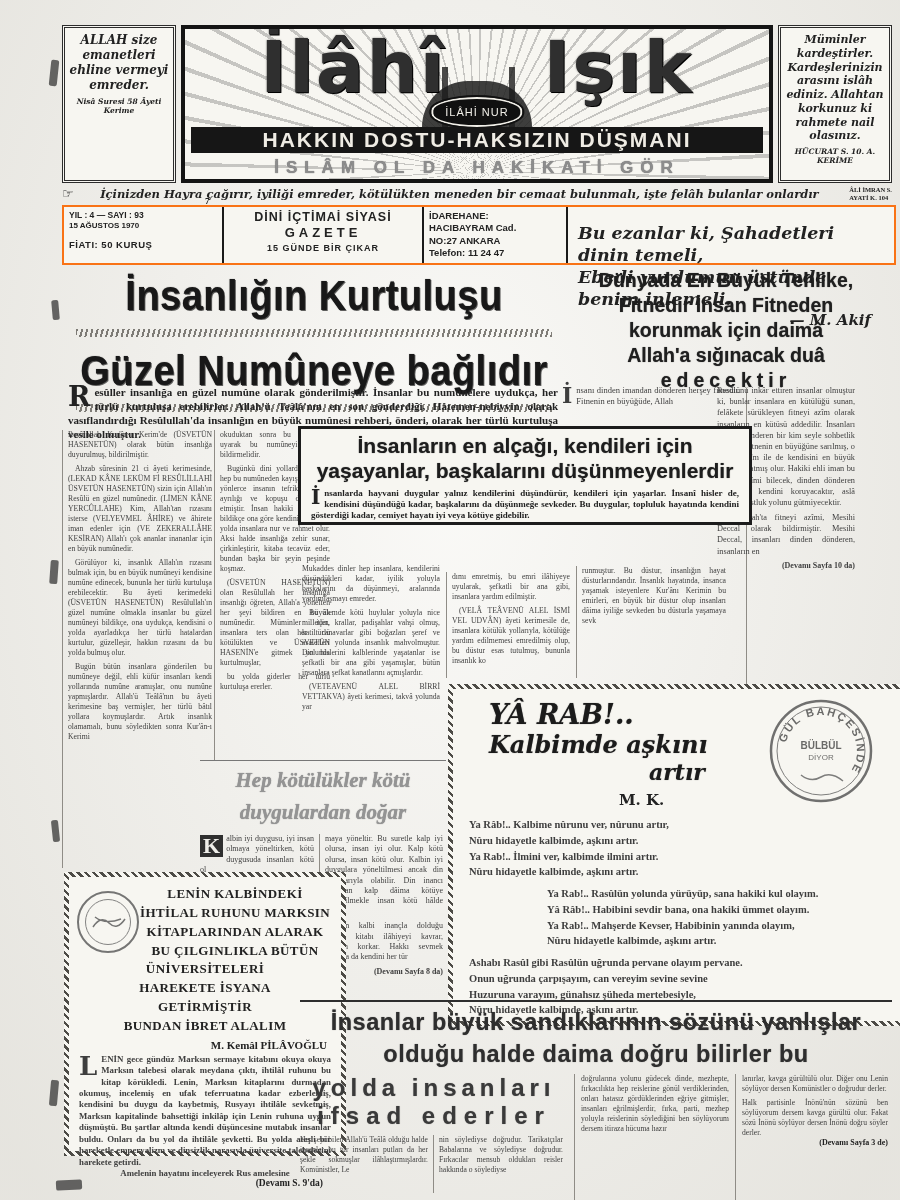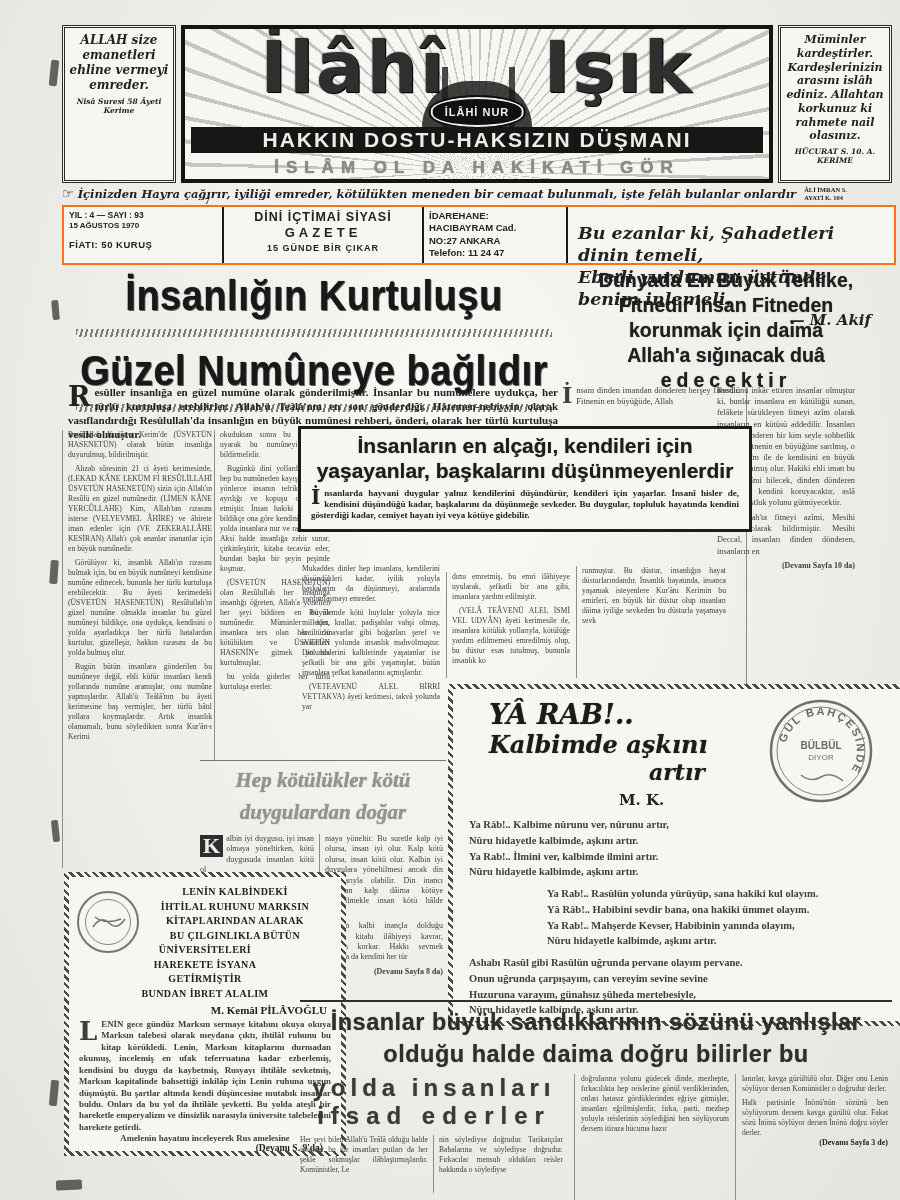--- a/index.html
+++ b/index.html
@@ -1,41 +1,41 @@
 <!DOCTYPE html>
 <html><head>
 <meta charset="utf-8">
 <style>
   html,body{margin:0;padding:0;background:#d8d6d0;}
   .page{position:relative;width:900px;height:1200px;background:#f5f4ef;overflow:hidden;
         font-family:"Liberation Serif",serif;color:#222;}
   .page::before{content:"";position:absolute;inset:0;pointer-events:none;
         background:radial-gradient(ellipse at 50% 40%, rgba(255,255,255,.5), rgba(120,115,105,.12) 95%);}
-  .abs{position:absolute;}
+  .abs{position:absolute;justify-content:space-between;}
   .scan{filter:blur(.3px) contrast(.95);color:#3b3b3b;}
   .just{text-align:justify;text-justify:inter-word;}
   
   .quote-box{border:3px double #2c2c2c;background:#f7f6f1;padding:5px 4px;text-align:center;
         font-family:"DejaVu Serif",serif;font-style:italic;font-weight:bold;}
   .quote-box .qtext{font-size:12px;line-height:1.25;}
   .quote-box .qsrc{font-size:7.5px;margin-top:4px;line-height:1.2;font-style:italic;}
   .logo-box{border:4px solid #141414;position:relative;background:
         repeating-conic-gradient(from -80deg at 50% 95%, rgba(70,70,70,.28) 0deg .8deg, rgba(0,0,0,0) .8deg 4.5deg),#f7f6f1;
         overflow:hidden;}
   .np-title{position:absolute;top:2px;left:0;right:0;text-align:center;
         font-family:"DejaVu Sans",sans-serif;font-weight:bold;font-size:72px;line-height:1;
         letter-spacing:2px;word-spacing:70px;color:#2f2f2f;
         text-shadow:1px 1px 0 #000,0 0 2px rgba(0,0,0,.5);}
   .dome{position:absolute;left:50%;transform:translateX(-50%);bottom:52px;width:110px;height:46px;
         background:#1d1d1d;border-radius:55px 55px 0 0;opacity:.85;}
   .minaret{position:absolute;bottom:52px;width:6px;height:60px;background:#1d1d1d;opacity:.8;}
   .medallion{position:absolute;left:50%;top:68px;transform:translateX(-50%);
         background:#101010;color:#f1efe8;border:2px solid #f1efe8;outline:2px solid #101010;
         border-radius:50%/45%;padding:7px 12px;font-family:"Liberation Sans",sans-serif;
-        font-weight:bold;font-size:11px;letter-spacing:1px;white-space:nowrap;}
+        font-weight:normal;font-size:11px;letter-spacing:1px;white-space:nowrap;}
   .banner{position:absolute;left:6px;right:6px;bottom:26px;background:#161616;color:#efece4;
         text-align:center;font-family:"Liberation Sans",sans-serif;font-weight:bold;
         font-size:21px;letter-spacing:2px;padding:1px 0;}
   .subbanner{position:absolute;left:0;right:0;bottom:1px;text-align:center;
         font-family:"Liberation Sans",sans-serif;font-weight:bold;font-size:17px;
         letter-spacing:7px;color:#8d8d8d;text-shadow:0 0 1px #555;}
   .hadith{font-family:"DejaVu Serif",serif;font-style:italic;font-weight:bold;font-size:11.5px;
         white-space:nowrap;}
   .hadith-ref{font-size:6.5px;font-weight:bold;line-height:1.15;font-style:normal;}
   
@@ -62,32 +62,32 @@
         color:#1f1f1f;text-align:center;line-height:1.28;text-shadow:0 0 1px rgba(0,0,0,.6);}
   .leadp{font-size:11px;font-weight:bold;line-height:1.28;}
   .dropcap{float:left;font-weight:bold;font-family:"DejaVu Serif",serif;font-size:27px;
         line-height:.85;margin:1px 4px 0 0;}
   
   .colp{font-size:7.7px;line-height:1.3;}
   .colp p{margin:0 0 4px 0;text-indent:7px;}
   .colp p.ni{text-indent:0;}
   .vrule{width:0;border-left:1px solid #8f8c86;}
   
-  .center-box{border:3px solid #1c1c1c;background:#f7f6f1;padding:5px 10px 8px 10px;}
+  .center-box{border:3px solid #1c1c1c;background:#f7f6f1;padding:5px 10px 1px 10px;}
   .cb-head{font-family:"Liberation Sans",sans-serif;font-weight:800;font-size:21px;line-height:1.18;
         text-align:center;color:#1d1d1d;text-shadow:0 0 1px rgba(0,0,0,.55);}
   .cb-lead{font-size:9px;font-weight:bold;line-height:1.25;margin-top:4px;}
   .zig{border:5px solid;border-image:repeating-linear-gradient(45deg,#4d4b46 0 2.5px,rgba(0,0,0,0) 2.5px 5.5px) 5;
         background:#f7f6f1;}
   .yr-title{font-family:"DejaVu Serif",serif;font-style:italic;font-weight:bold;color:#1b1b1b;
         text-shadow:0 0 1px rgba(0,0,0,.5);}
   .poem{font-size:10.5px;font-weight:bold;line-height:1.5;}
   .gray-head{font-family:"Liberation Serif",serif;font-style:italic;font-weight:bold;font-size:21px;
         color:#949494;text-align:center;line-height:1.5;text-shadow:0 0 1px #7c7c7c;}
-  .lenin-head{font-family:"Liberation Serif",serif;font-weight:bold;font-size:10px;line-height:1.45;
+  .lenin-head{font-family:"Liberation Serif",serif;font-weight:bold;font-size:13px;line-height:1.45;
         text-align:center;letter-spacing:.4px;}
   .stamp-circle{border:2px solid #555;border-radius:50%;position:relative;opacity:.8;}
   .stamp-inner{position:absolute;inset:6px;border:1px solid #666;border-radius:50%;}
   .bot-h1{font-family:"Liberation Sans",sans-serif;font-weight:800;font-size:23.5px;color:#2e2e2e;
         text-align:center;letter-spacing:.5px;text-shadow:0 0 1px rgba(0,0,0,.5);line-height:1.35;}
   .bot-h2{font-family:"Liberation Sans",sans-serif;font-weight:700;font-size:24px;color:#3a3a3a;
         text-align:center;text-shadow:0 0 1px rgba(0,0,0,.4);}
   .cont{font-weight:bold;font-size:8px;text-align:right;}
   .edge-mark{position:absolute;background:#2a2a2a;opacity:.7;border-radius:2px;}
 </style>

